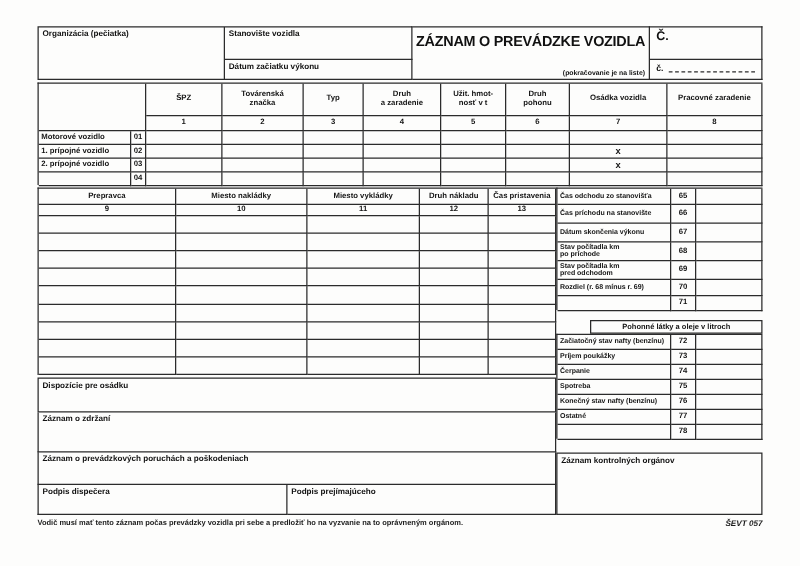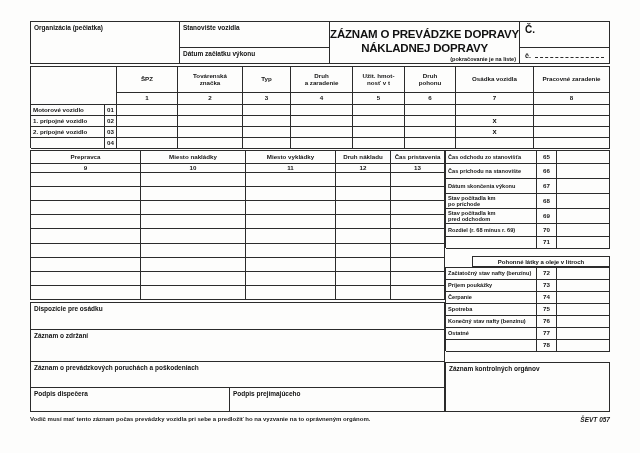--- a/index.html
+++ b/index.html
@@ -34,22 +34,21 @@
 <div class="box" style="left:30px;top:21px;width:150px;height:43px">
   <div class="lbl">Organizácia (pečiatka)</div>
 </div>
 <div class="box nl" style="left:180px;top:21px;width:150px;height:27px">
   <div class="lbl">Stanovište vozidla</div>
 </div>
 <div class="box nl nt" style="left:180px;top:48px;width:150px;height:16px">
   <div class="lbl">Dátum začiatku výkonu</div>
 </div>
 <div class="box nl title-box" style="left:330px;top:21px;width:190px;height:43px">
-  <div class="title-line">ZÁZNAM O PREVÁDZKE DOPRAVY</div>
-  <div class="title-line">NÁKLADNEJ DOPRAVY</div>
+  <div class="title-line">ZÁZNAM O PREVÁDZKE VOZIDLA</div>
   <div class="cont-note">(pokračovanie je na liste)</div>
 </div>
 <div class="box nl" style="left:520px;top:21px;width:90px;height:27px">
   <div class="numbig">Č.</div>
 </div>
 <div class="box nl nt numsmall" style="left:520px;top:48px;width:90px;height:16px">
   <span>č.</span>
   <span class="dash"></span>
 </div>
 

